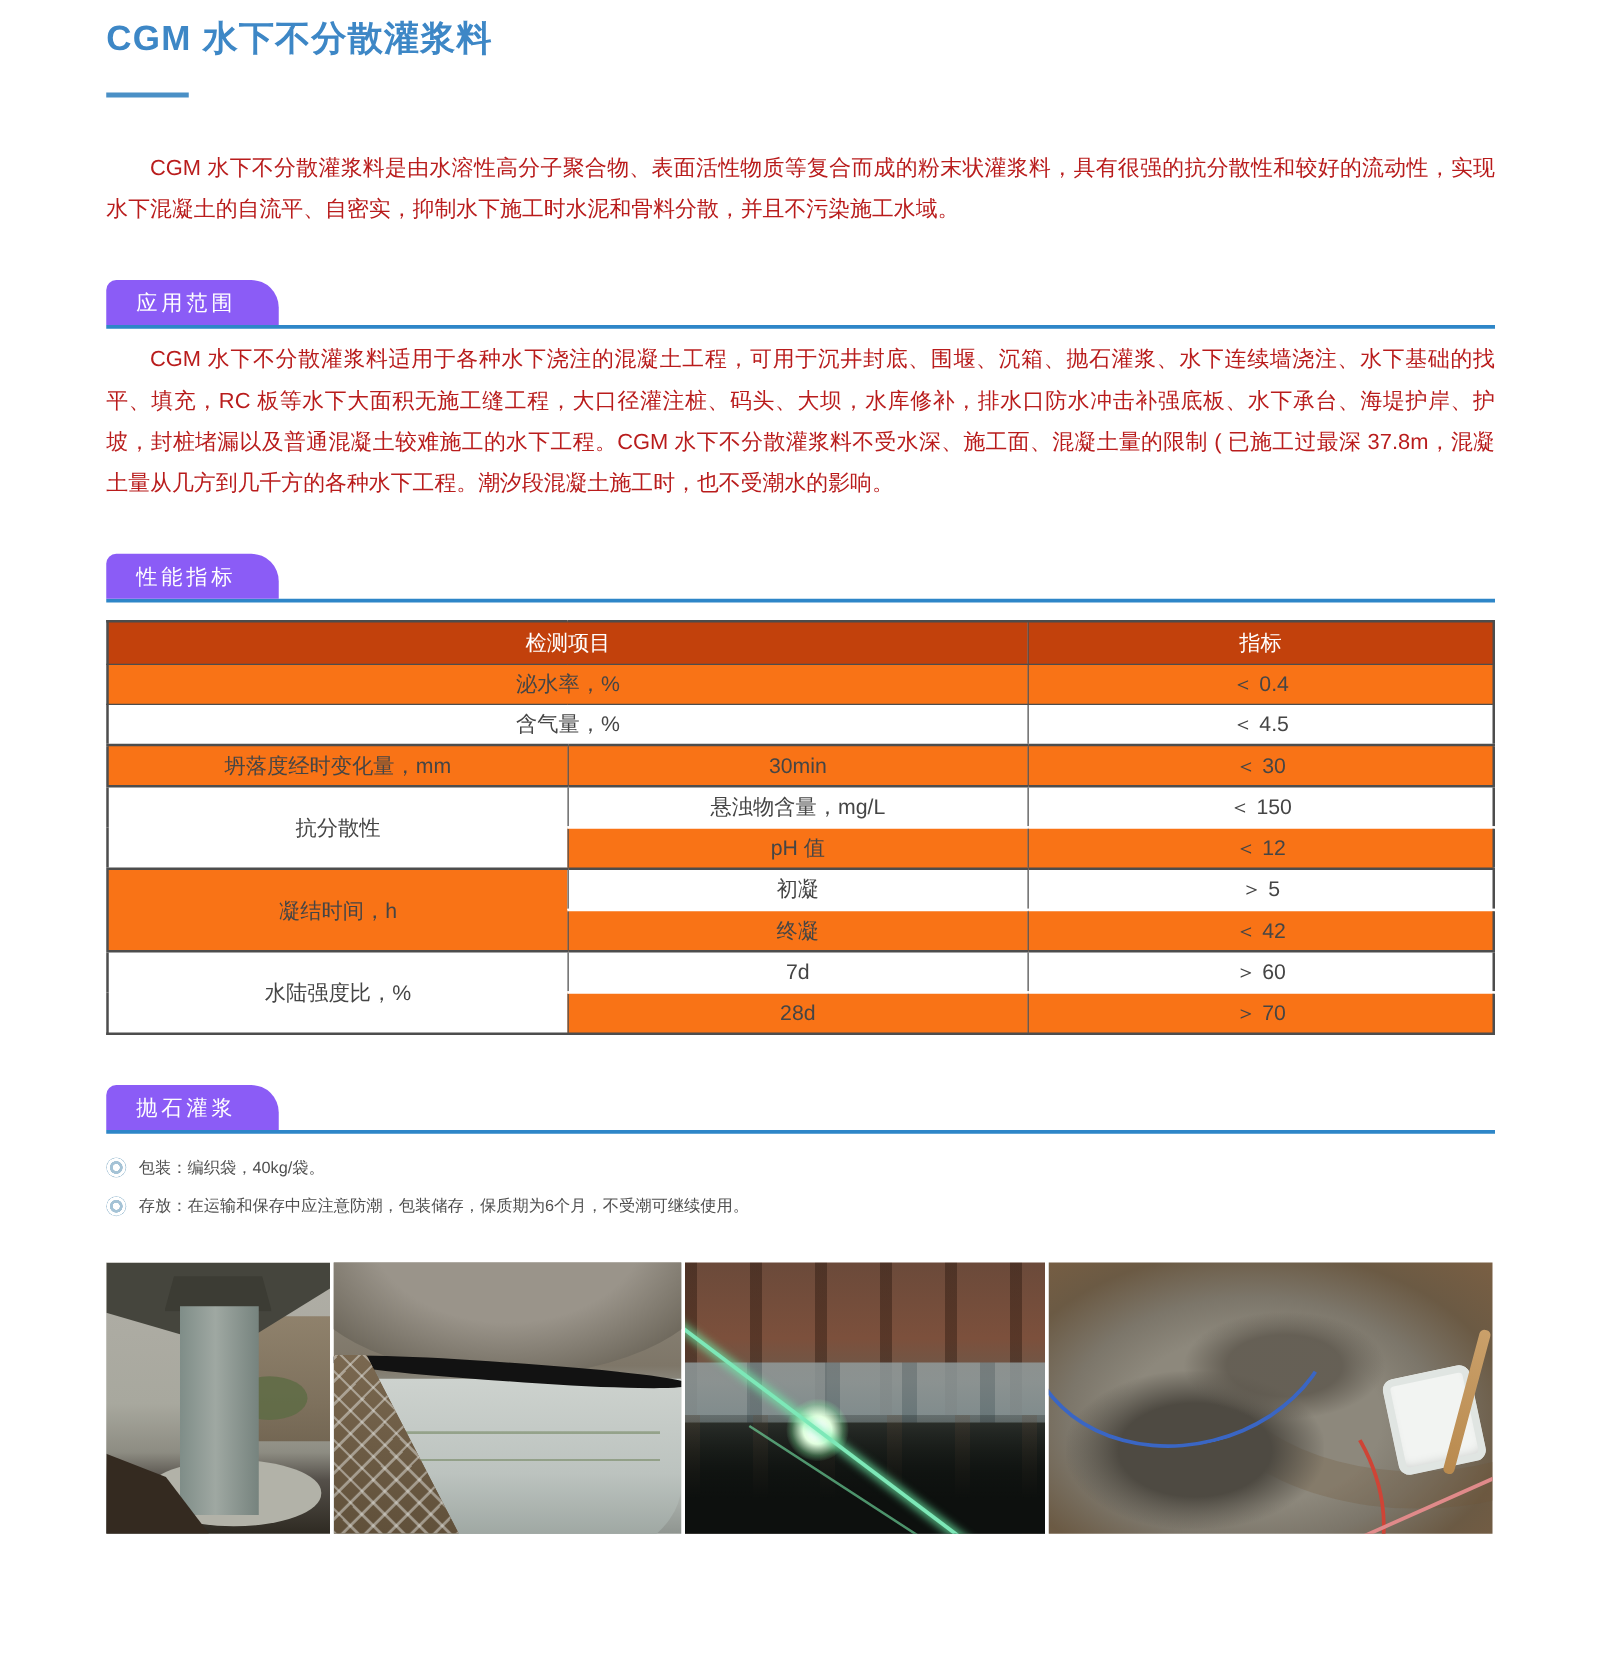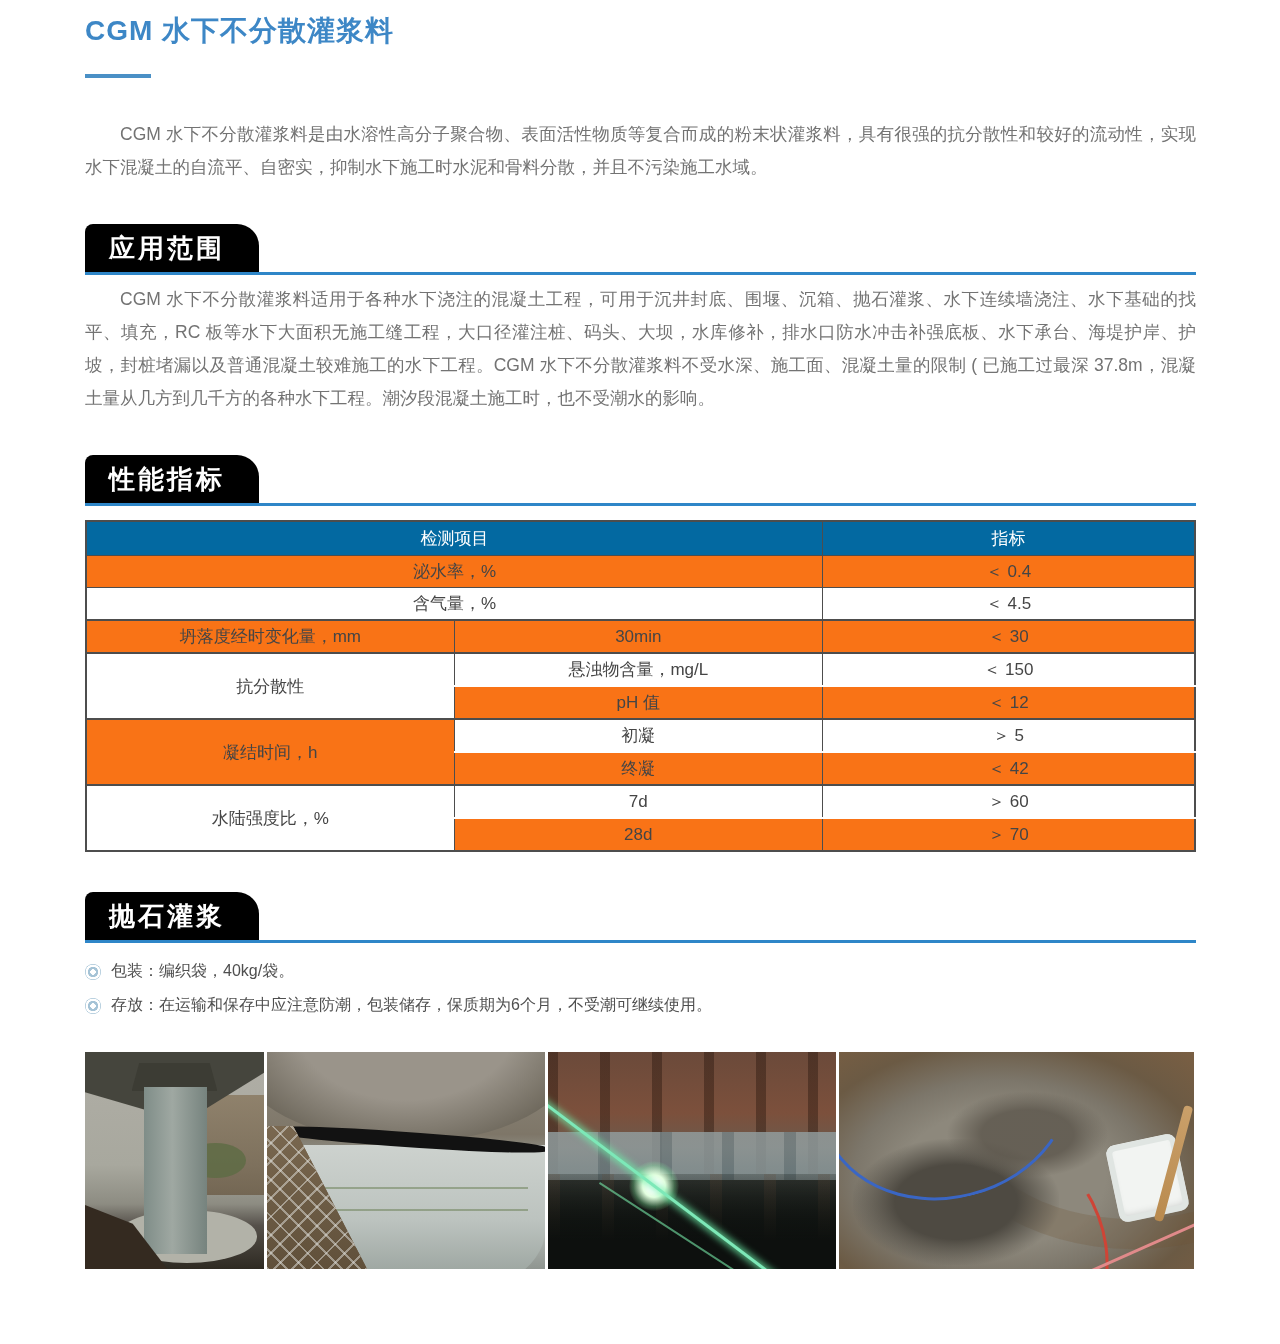--- a/index.html
+++ b/index.html
@@ -16,56 +16,56 @@
     padding-top:12px;
     font-size:28px; font-weight:bold; letter-spacing:1px;
     color:#3d87c6;
   }
   .title-underline { width:66px; height:4px; background:#4a90c6; margin-top:24px; }
 
   
   .para {
     margin-top:40px;
     font-size:17.5px; line-height:33px; text-align:justify;
-    text-indent:2em; color:#737373;
+    text-indent:2em; color:#b91c1c;
   }
   .para.tight { margin-top:8px; }
 
   
   .section-head { margin-top:40px; border-bottom:3px solid #2e86c8; line-height:0; }
   .badge {
     display:inline-block; line-height:normal;
-    background:#000000; color:#ffffff;
-    font-size:26px; font-weight:bold; letter-spacing:3px;
+    background:#8b5cf6; color:#ffffff;
+    font-size:17px; font-weight:normal; letter-spacing:3px;
     padding:7px 34px 6px 24px;
     border-radius:8px 22px 0 0;
   }
 
   
   .std-caption { margin-top:20px; text-align:center; font-size:16.5px; color:#565656; }
   table.spec {
     margin-top:14px; width:100%;
     border-collapse:collapse; table-layout:fixed;
     border:2px solid #4d4d4d;
   }
   table.spec th, table.spec td {
     border:1px solid #4d4d4d;
     height:31px; padding:0;
     text-align:center; vertical-align:middle;
     font-size:17px; color:#454545; font-weight:normal;
   }
-  table.spec th { background:#0369a1; color:#ffffff; height:33px; font-size:17px; }
+  table.spec th { background:#c2410c; color:#ffffff; height:33px; font-size:17px; }
   .gray  { background:#f97316; }
   .white { background:#ffffff; }
   .sep-top   { border-top:2px solid #ffffff !important; }
   .group-top { border-top:2px solid #4d4d4d !important; }
 
   
   .bullets { margin-top:18px; }
-  .bullet { display:flex; align-items:center; margin-top:13px; font-size:16px; color:#4f4f4f; }
+  .bullet { display:flex; align-items:center; margin-top:13px; font-size:13px; color:#4f4f4f; }
   .ring {
     flex:0 0 auto; width:16px; height:16px; margin-right:10px; border-radius:50%;
     background:radial-gradient(circle at 50% 50%,
        #ffffff 0 23%, #a5c3d6 26% 44%, #ffffff 47% 64%, #a5c3d6 67% 100%);
   }
 
   
   .photos { margin-top:36px; display:flex; gap:3px; height:217px; }
   .photo { position:relative; overflow:hidden; flex:0 0 auto; height:100%; background:#888; }
   .photo > div { position:absolute; }

